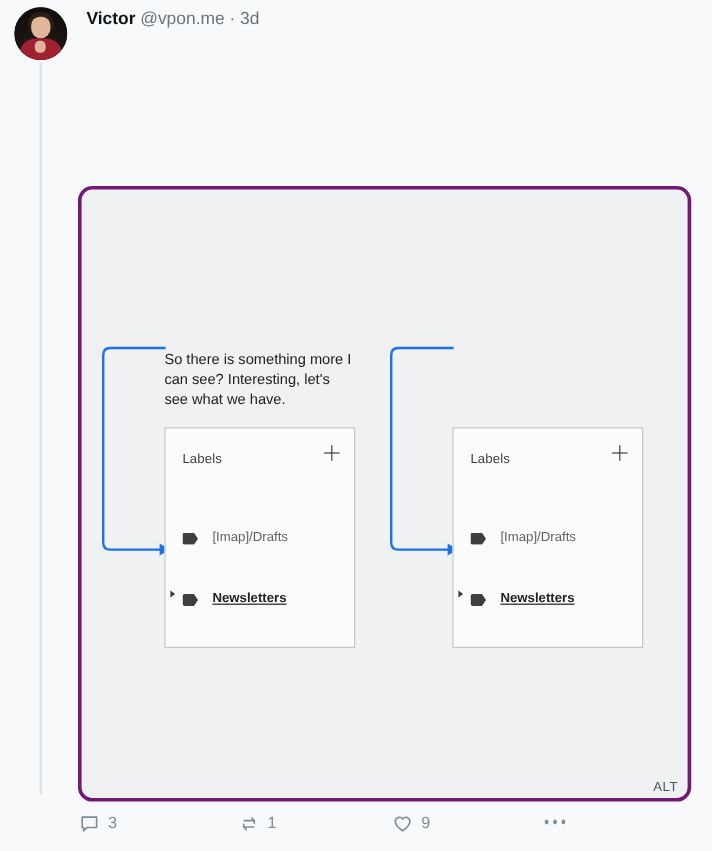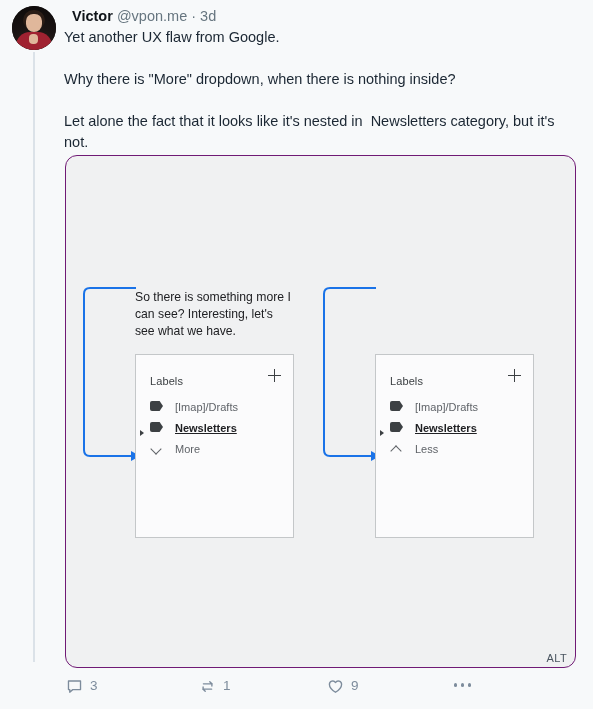--- a/index.html
+++ b/index.html
@@ -54,21 +54,21 @@
     position: absolute; left: 64px; top: 27px; width: 512px;
     font-size: 14.5px; line-height: 21px; color: #1b2733;
     white-space: pre-wrap;
   }
 
   
   .image-card {
     position: absolute; left: 65px; top: 155px;
     width: 511px; height: 513px;
     background: #f0f1f2;
-    border: 1px solid #701a75;
+    border: 3px solid #701a75;
     border-radius: 12px;
     overflow: hidden;
   }
   .alt-badge {
     position: absolute; right: 8px; bottom: 3px;
     font-size: 11px; font-weight: normal; color: #4a5560;
     letter-spacing: 0.4px;
   }
 
   
@@ -102,22 +102,22 @@
     position: absolute; right: 0; top: -2px;
     width: 13px; height: 13px;
   }
   .plus-icon::before, .plus-icon::after {
     content: ""; position: absolute; background: #3c4043;
   }
   .plus-icon::before { left: 0; top: 6px; width: 13px; height: 1.4px; }
   .plus-icon::after  { top: 0; left: 6px; height: 13px; width: 1.4px; }
 
   .row {
-    position: relative; display: flex; align-items: flex-start;
-    height: 21px; padding-left: 14px;
+    position: relative; display: flex; align-items: flex-end;
+    height: 21px; padding-left: 14px; margin-top: 30px;
   }
   .caret {
     position: absolute; left: 4px; top: 50%;
     width: 0; height: 0; transform: translateY(-50%);
     border-top: 3px solid transparent;
     border-bottom: 3px solid transparent;
     border-left: 4px solid #3c4043;
   }
   .tag-icon {
     width: 13px; height: 10px; flex: none; margin-right: 12px;
@@ -169,25 +169,20 @@
       <span class="hand"></span>
     </div>
   </div>
   <div class="thread-line"></div>
 
   <div class="header">
     <span class="name">Victor</span>
     <span class="meta">@vpon.me · 3d</span>
   </div>
 
-  <div class="body-text">Yet another UX flaw from Google.
-
-Why there is "More" dropdown, when there is nothing inside?
-
-Let alone the fact that it looks like it's nested in  Newsletters category, but it's not.</div>
 
   <div class="image-card">
     <div class="diagram">
 
       <div class="annotation ann-left">So there is something more I can see? Interesting, let's see what we have.</div>
       <svg class="arrow-svg arrow-left" width="120" height="180" viewBox="0 0 120 180">
         <path d="M58 2 H12 Q6 2 6 8 V164 Q6 170 12 170 H54" fill="none" stroke="#1a73e8" stroke-width="2"></path>
         <path d="M53 165 L62 170 L53 175 Z" fill="#1a73e8"></path>
       </svg>
 
@@ -198,48 +193,40 @@
         </div>
         <div class="row">
           <span class="tag-icon"></span>
           <span class="row-label">[Imap]/Drafts</span>
         </div>
         <div class="row">
           <span class="caret"></span>
           <span class="tag-icon"></span>
           <span class="row-label bold">Newsletters</span>
         </div>
-        <div class="row">
-          <span class="chev down"></span>
-          <span class="row-label">More</span>
-        </div>
       </div>
 
       <svg class="arrow-svg arrow-right" width="120" height="180" viewBox="0 0 120 180">
         <path d="M58 2 H12 Q6 2 6 8 V164 Q6 170 12 170 H54" fill="none" stroke="#1a73e8" stroke-width="2"></path>
         <path d="M53 165 L62 170 L53 175 Z" fill="#1a73e8"></path>
       </svg>
 
       <div class="panel panel-right">
         <div class="panel-head">
           <span class="panel-title">Labels</span>
           <span class="plus-icon"></span>
         </div>
         <div class="row">
           <span class="tag-icon"></span>
           <span class="row-label">[Imap]/Drafts</span>
         </div>
         <div class="row">
           <span class="caret"></span>
           <span class="tag-icon"></span>
           <span class="row-label bold">Newsletters</span>
-        </div>
-        <div class="row">
-          <span class="chev up"></span>
-          <span class="row-label">Less</span>
         </div>
       </div>
     </div>
 
     <span class="alt-badge">ALT</span>
   </div>
 
   <div class="actions">
 
     <div class="action a-reply">

